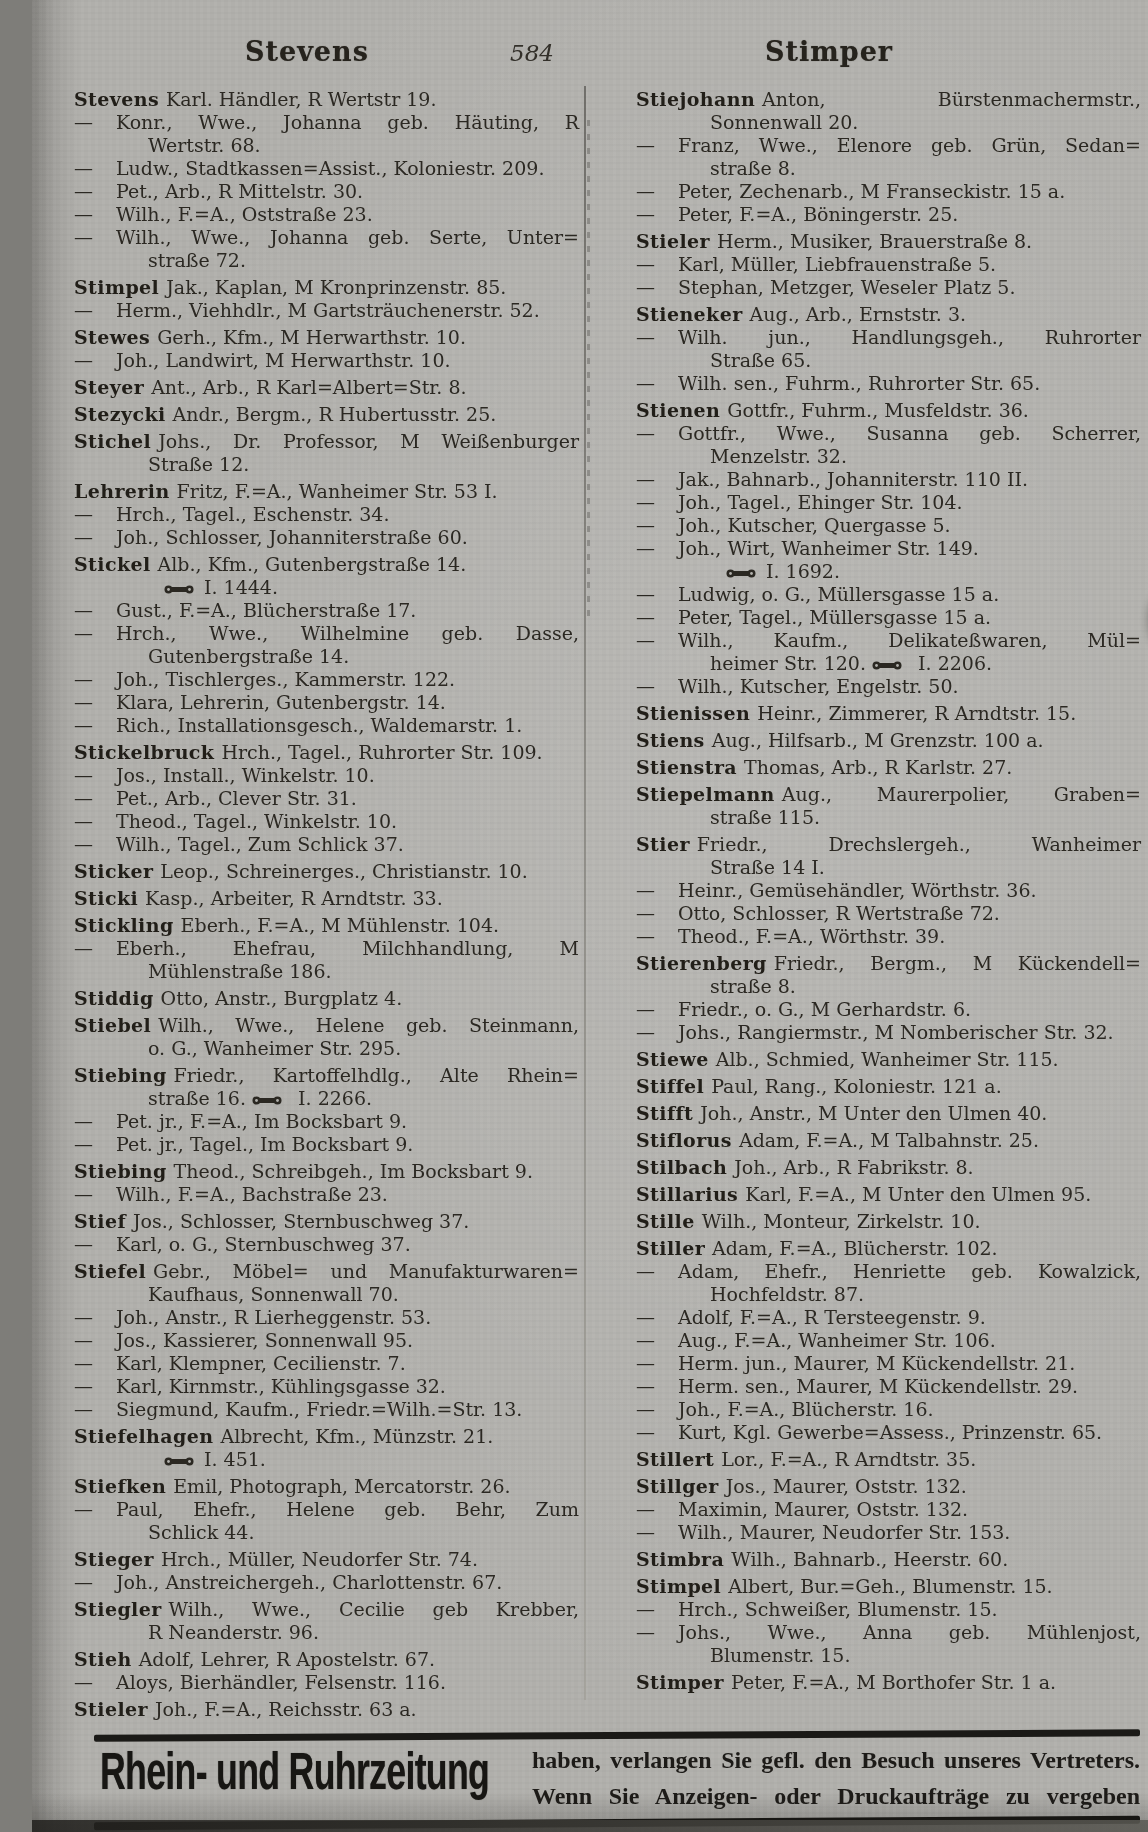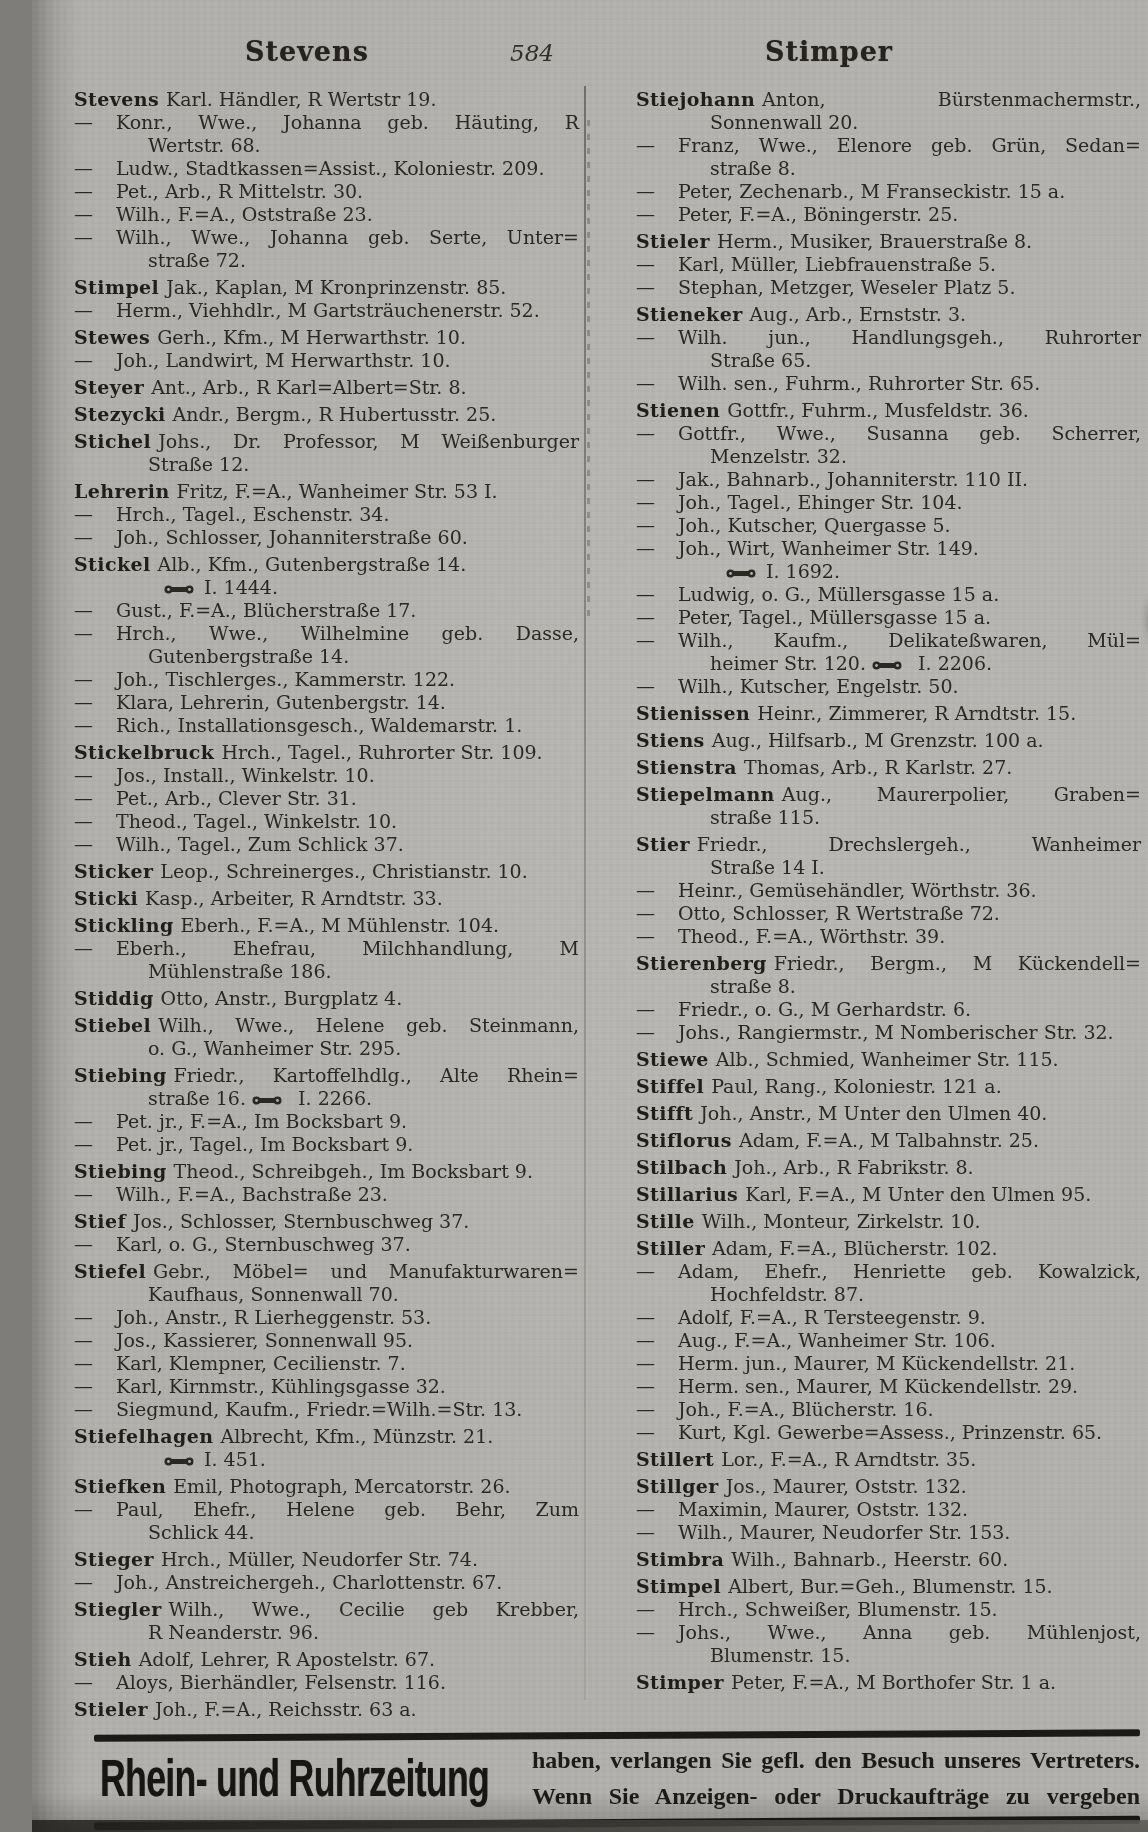--- a/index.html
+++ b/index.html
@@ -38,21 +38,21 @@
   .tel-line { padding-left:90px; }
   .telicon { display:inline-block; vertical-align:-1px; margin-right:10px; }
   .telicon svg { display:block; }
   .divider {
     position:absolute; left:552px; top:86px; width:2px; height:1614px;
     background:linear-gradient(180deg,#45433e 0%,#55534d 18%,#75736c 45%,#8d8b83 75%,#9d9b93 100%);
     opacity:0.6;
   }
   .ad { position:absolute; left:62px; top:1732px; width:1046px; }
   .ad-topbar { height:7px; background:#1b1a17; transform:rotate(-0.30deg); border-radius:2px; }
-  .ad-body { display:flex; align-items:center; padding:3px 0 2px 6px; }
+  .ad-body { display:flex; align-items:flex-start; padding:3px 0 2px 6px; }
   .ad-brand {
     flex:0 0 auto; width:432px; white-space:nowrap;
     font-family:"Liberation Sans", sans-serif; font-weight:700; font-size:51px;
     transform:scaleX(0.70); transform-origin:left center;
     letter-spacing:-1px; color:#171613; text-shadow:0 0 1px rgba(23,22,19,0.5);
   }
   .ad-text { flex:1; font-family:"Liberation Serif", serif; font-weight:700; font-size:24px;
              line-height:36px; color:#1d1b18; }
   .ad-line { text-align:justify; text-align-last:justify; }
   .ad-botbar { height:8px; background:#171613; transform:rotate(-0.35deg); border-radius:2px; margin-top:3px; }

